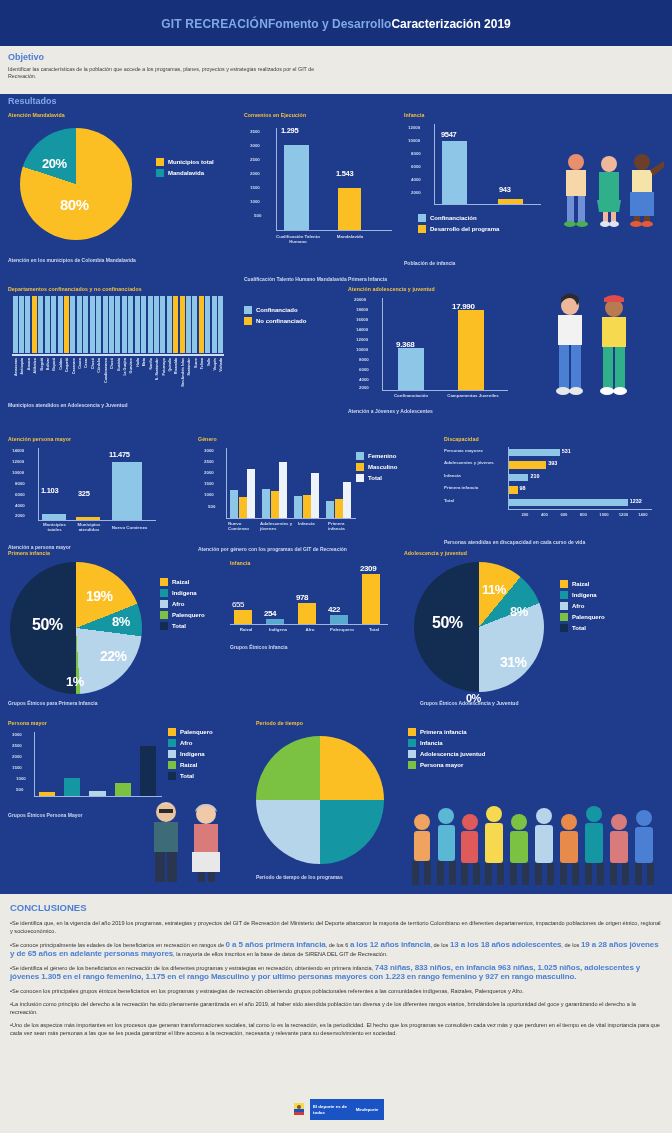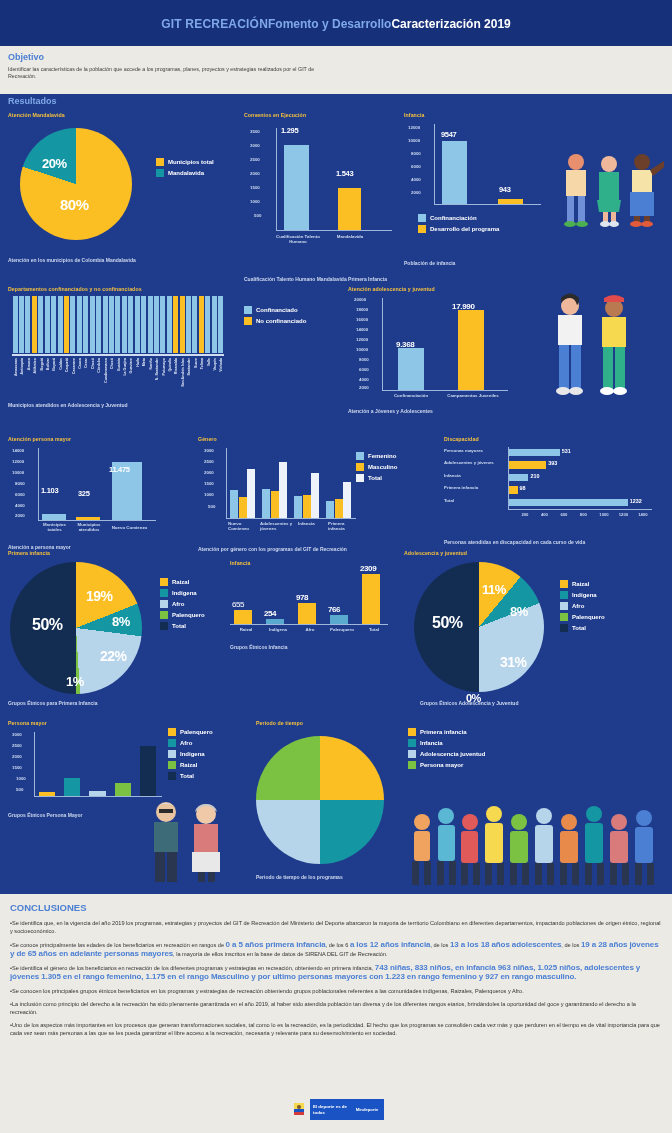--- a/index.html
+++ b/index.html
@@ -323,21 +323,21 @@
       <div class="axislbl" style="position:absolute;left:4px;top:24px;">10000</div>
       <div class="axislbl" style="position:absolute;left:7px;top:35px;">8000</div>
       <div class="axislbl" style="position:absolute;left:7px;top:46px;">6000</div>
       <div class="axislbl" style="position:absolute;left:7px;top:57px;">4000</div>
       <div class="axislbl" style="position:absolute;left:7px;top:67px;">2000</div>
       <div class="bar" style="left:34px;bottom:22px;width:24px;height:6px;background:#8ec6e8;"></div>
       <div class="bar" style="left:68px;bottom:22px;width:24px;height:3px;background:#fbbf24;"></div>
       <div class="bar" style="left:104px;bottom:22px;width:30px;height:58px;background:#8ec6e8;"></div>
       <div class="valuelbl" style="position:absolute;left:33px;top:40px;font-size:7.5px;">1.103</div>
       <div class="valuelbl" style="position:absolute;left:70px;top:43px;font-size:7.5px;">325</div>
-      <div class="valuelbl" style="position:absolute;left:101px;top:4px;font-size:7.5px;margin-top:15px;">11.475</div>
+      <div class="valuelbl" style="position:absolute;left:101px;top:4px;font-size:7.5px;">11.475</div>
       <div class="axislbl" style="position:absolute;left:30px;top:77px;width:33px;text-align:center;line-height:4.8px;">Municipios totales</div>
       <div class="axislbl" style="position:absolute;left:64px;top:77px;width:34px;text-align:center;line-height:4.8px;">Municipios atendidos</div>
       <div class="axislbl" style="position:absolute;left:99px;top:79px;width:45px;text-align:center;">Nuevo Comienzo</div>
     </div>
     <div class="pcaption" style="margin-top:2px;">Atención a persona mayor</div>
   </div>
 
   <div class="panel" style="left:198px;top:328px;width:212px;height:110px;">
     <div class="ptitle">Género</div>
     <div style="position:relative;width:212px;height:96px;margin-top:4px;">
@@ -459,21 +459,21 @@
     <div class="ptitle" style="margin-top:10px;">Infancia</div>
     <div style="position:relative;width:176px;height:86px;margin-top:-14px;">
       <div id="inf-bars" style="position:absolute;left:0;top:0;width:160px;height:72px;">
           <div style="position: absolute; bottom: 0px; left: 4px; width: 18px; height: 14.148px; background: rgb(251, 191, 36);"></div>
           <div style="position: absolute; left: 2px; bottom: 15.148px; color: rgb(255, 255, 255); font-size: 8px; font-weight: normal; letter-spacing: -0.4px;">655</div>
           <div style="position: absolute; bottom: 0px; left: 36px; width: 18px; height: 5.4864px; background: rgb(90, 169, 207);"></div>
           <div style="position: absolute; left: 34px; bottom: 6.4864px; color: rgb(255, 255, 255); font-size: 8px; font-weight: bold; letter-spacing: -0.4px;">254</div>
           <div style="position: absolute; bottom: 0px; left: 68px; width: 18px; height: 21.1248px; background: rgb(251, 191, 36);"></div>
           <div style="position: absolute; left: 66px; bottom: 22.1248px; color: rgb(255, 255, 255); font-size: 8px; font-weight: bold; letter-spacing: -0.4px;">978</div>
           <div style="position: absolute; bottom: 0px; left: 100px; width: 18px; height: 9.1152px; background: rgb(90, 169, 207);"></div>
-          <div style="position: absolute; left: 98px; bottom: 10.1152px; color: rgb(255, 255, 255); font-size: 8px; font-weight: bold; letter-spacing: -0.4px;">766</div>
+          <div style="position: absolute; left: 98px; bottom: 10.1152px; color: rgb(255, 255, 255); font-size: 8px; font-weight: bold; letter-spacing: -0.4px;">422</div>
           <div style="position: absolute; bottom: 0px; left: 132px; width: 18px; height: 49.8744px; background: rgb(251, 191, 36);"></div>
           <div style="position: absolute; left: 130px; bottom: 50.8744px; color: rgb(255, 255, 255); font-size: 8px; font-weight: bold; letter-spacing: -0.4px;">2309</div>
         </div>
       <div class="axisline-x" style="left:0px;top:72px;width:158px;"></div>
       <div id="inf-xticks" style="position:absolute;left:0;top:75px;width:160px;height:10px;">
           <div class="axislbl" style="position: absolute; left: 0px; top: 0px; width: 32px; text-align: center; font-size: 4.4px; color: rgb(207, 220, 242);">Raizal</div>
           <div class="axislbl" style="position: absolute; left: 32px; top: 0px; width: 32px; text-align: center; font-size: 4.4px; color: rgb(207, 220, 242);">Indígena</div>
           <div class="axislbl" style="position: absolute; left: 64px; top: 0px; width: 32px; text-align: center; font-size: 4.4px; color: rgb(207, 220, 242);">Afro</div>
           <div class="axislbl" style="position: absolute; left: 96px; top: 0px; width: 32px; text-align: center; font-size: 4.4px; color: rgb(207, 220, 242);">Palenquero</div>
           <div class="axislbl" style="position: absolute; left: 128px; top: 0px; width: 32px; text-align: center; font-size: 4.4px; color: rgb(207, 220, 242);">Total</div>

